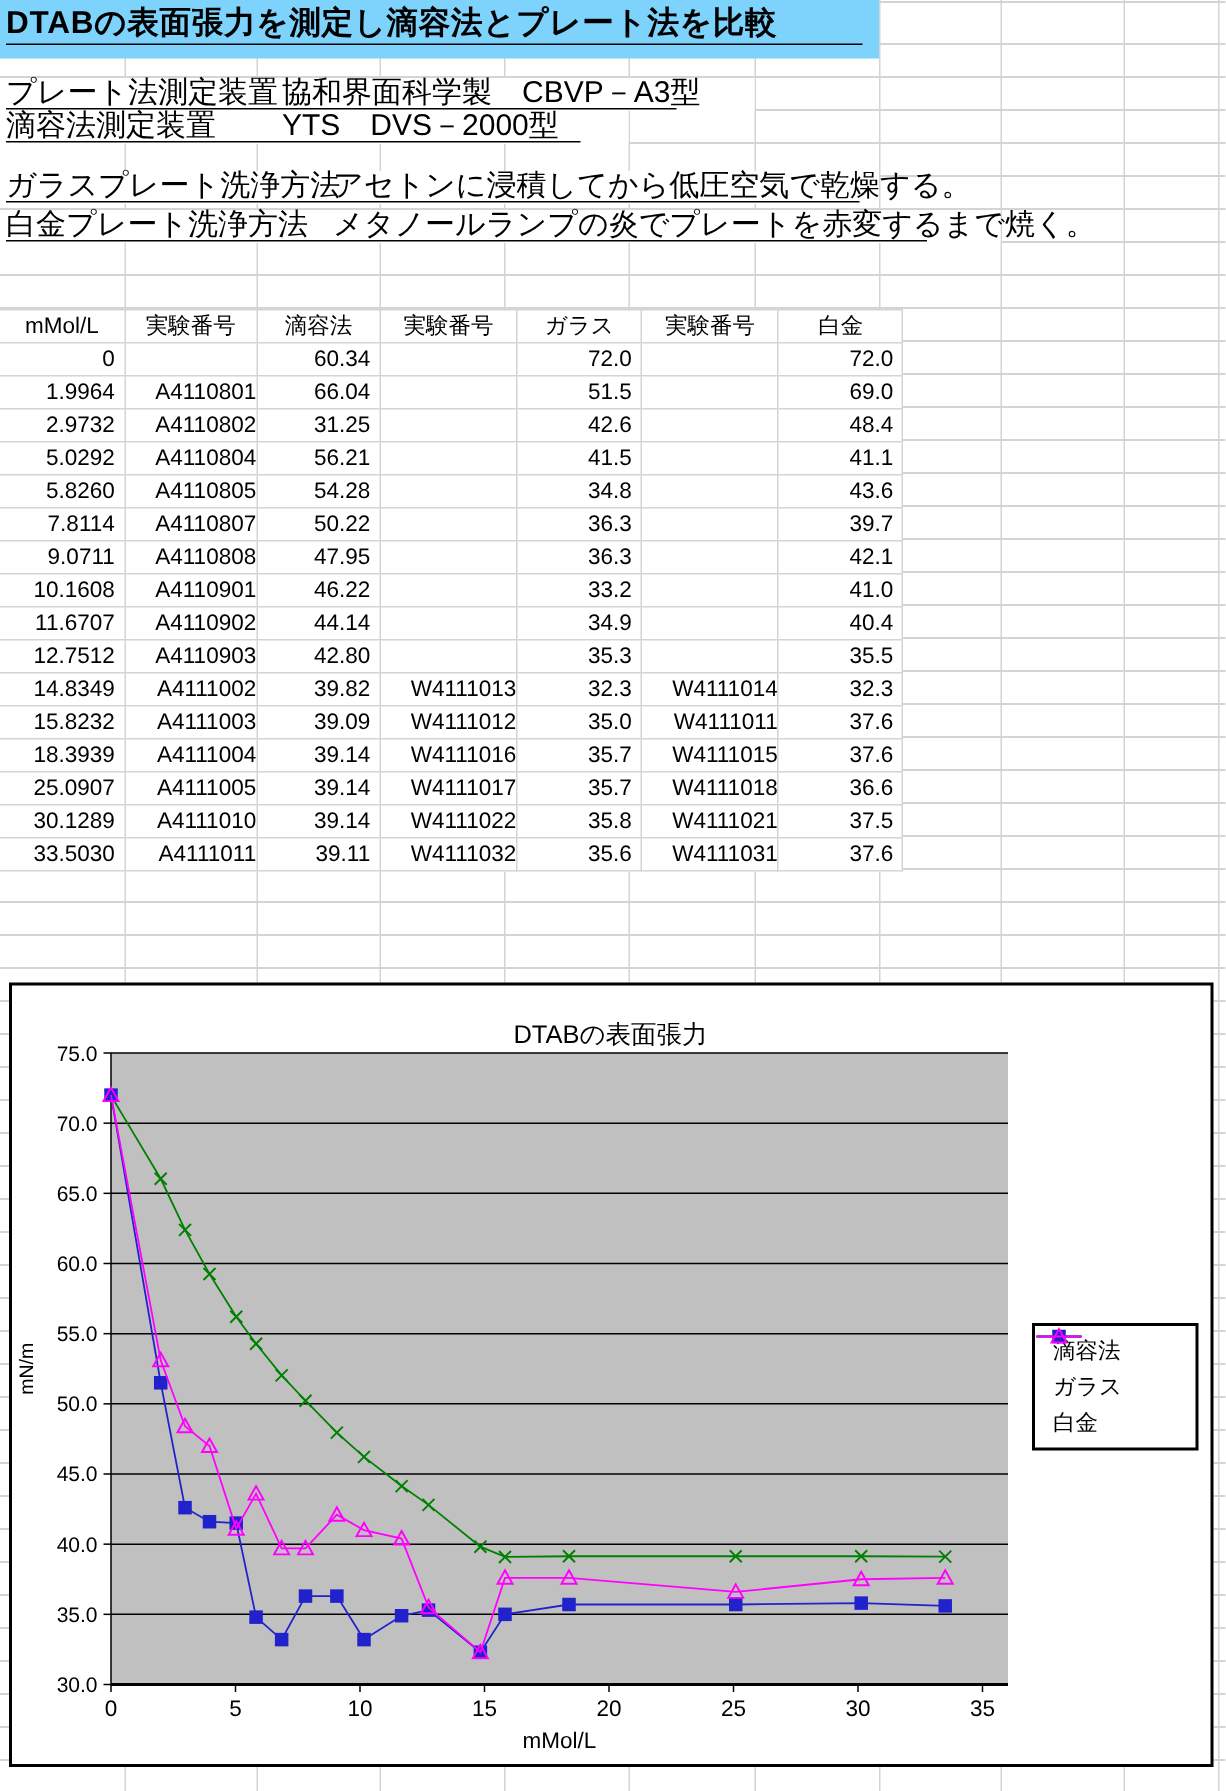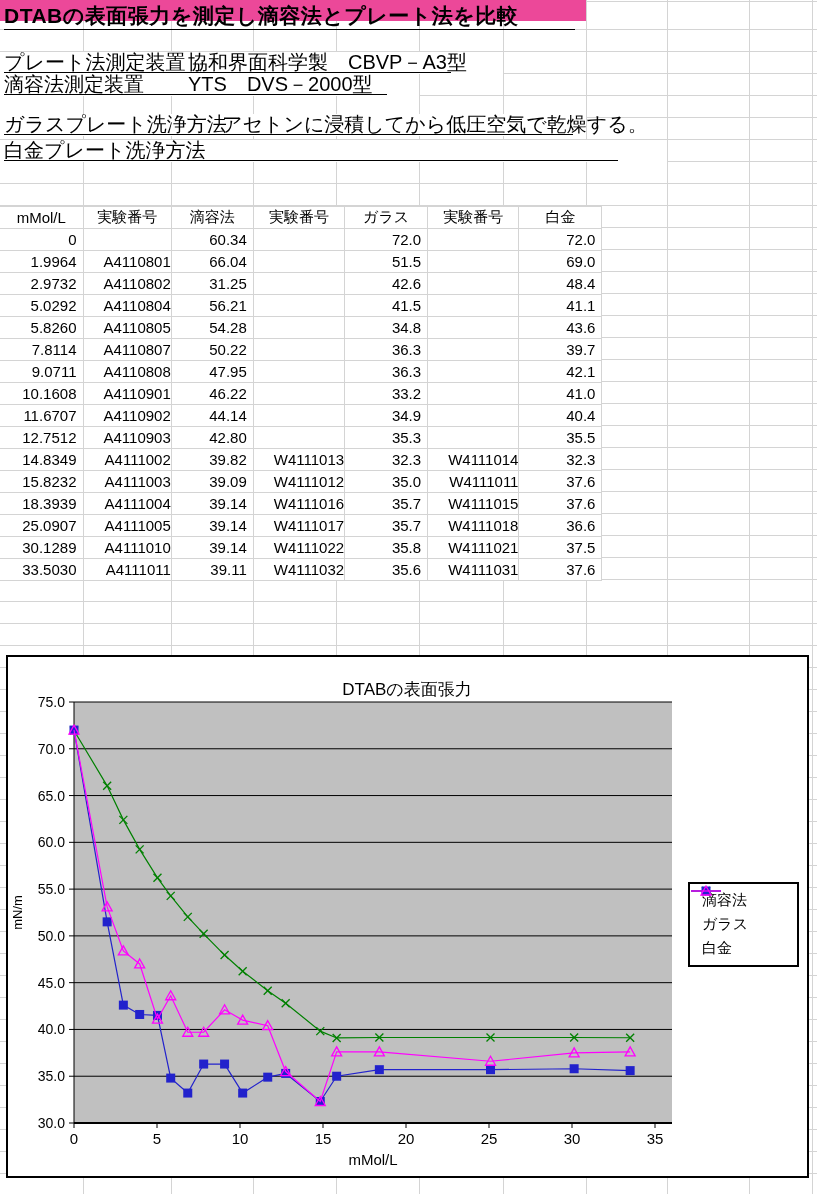--- a/index.html
+++ b/index.html
@@ -4,21 +4,21 @@
 <style>
   html,body{margin:0;padding:0}
   body{width:817px;height:1194px;position:relative;background:#fff;overflow:hidden;
        font-family:"Liberation Sans","DejaVu Sans",sans-serif;color:#000}
   
   #grid-layer{position:absolute;left:0;top:0;width:817px;height:1194px;z-index:0;
     background:repeating-linear-gradient(to bottom,transparent 0,transparent 21px,#d4d4d4 21px,#d4d4d4 22px);
     background-position:0 8px}
   .vline{position:absolute;top:0;width:1px;height:1194px;background:#d4d4d4}
   
-  #title-row{position:absolute;left:0;top:0;width:586px;height:21px;background:#ec4899;z-index:2}
+  #title-row{position:absolute;left:0;top:0;width:586px;height:39px;background:#7dd3fc;z-index:2}
   #title-underline{position:absolute;left:4px;top:3px;width:571px;height:26px;line-height:26px;
     border-bottom:1px solid #000;font-size:21px;font-weight:bold;white-space:nowrap;letter-spacing:0.5px}
   
   .info-row{position:absolute;left:0;height:22px;background:#fff;z-index:2}
   .info-underline{position:relative;margin-left:4px;height:20px;line-height:20px;
     border-bottom:1px solid #000;font-size:20px;white-space:nowrap}
   .info-value{position:absolute;top:0;white-space:nowrap}
   #info-row-0{top:52px;width:503px}#info-row-0 .info-underline{width:447px}#info-row-0 .info-value{left:184px}
   #info-row-1{top:74px;width:419px}#info-row-1 .info-underline{width:383px}#info-row-1 .info-value{left:184px}
   #info-row-2{top:114px;width:586px}#info-row-2 .info-underline{width:569px}#info-row-2 .info-value{left:218px}
@@ -77,20 +77,21 @@
 </div>
 <div class="info-row" id="info-row-2">
   <div class="info-underline">
     <span>ガラスプレート洗浄方法</span>
     <span class="info-value">アセトンに浸積してから低圧空気で乾燥する。</span>
   </div>
 </div>
 <div class="info-row" id="info-row-3">
   <div class="info-underline">
     <span>白金プレート洗浄方法</span>
+    <span class="info-value">メタノールランプの炎でプレートを赤変するまで焼く。</span>
   </div>
 </div>
 
 <table id="data-table">
   <colgroup>
     <col style="width:83px">
       <col style="width:88px">
       <col style="width:82px">
     <col style="width:83px">
       <col style="width:83px">

